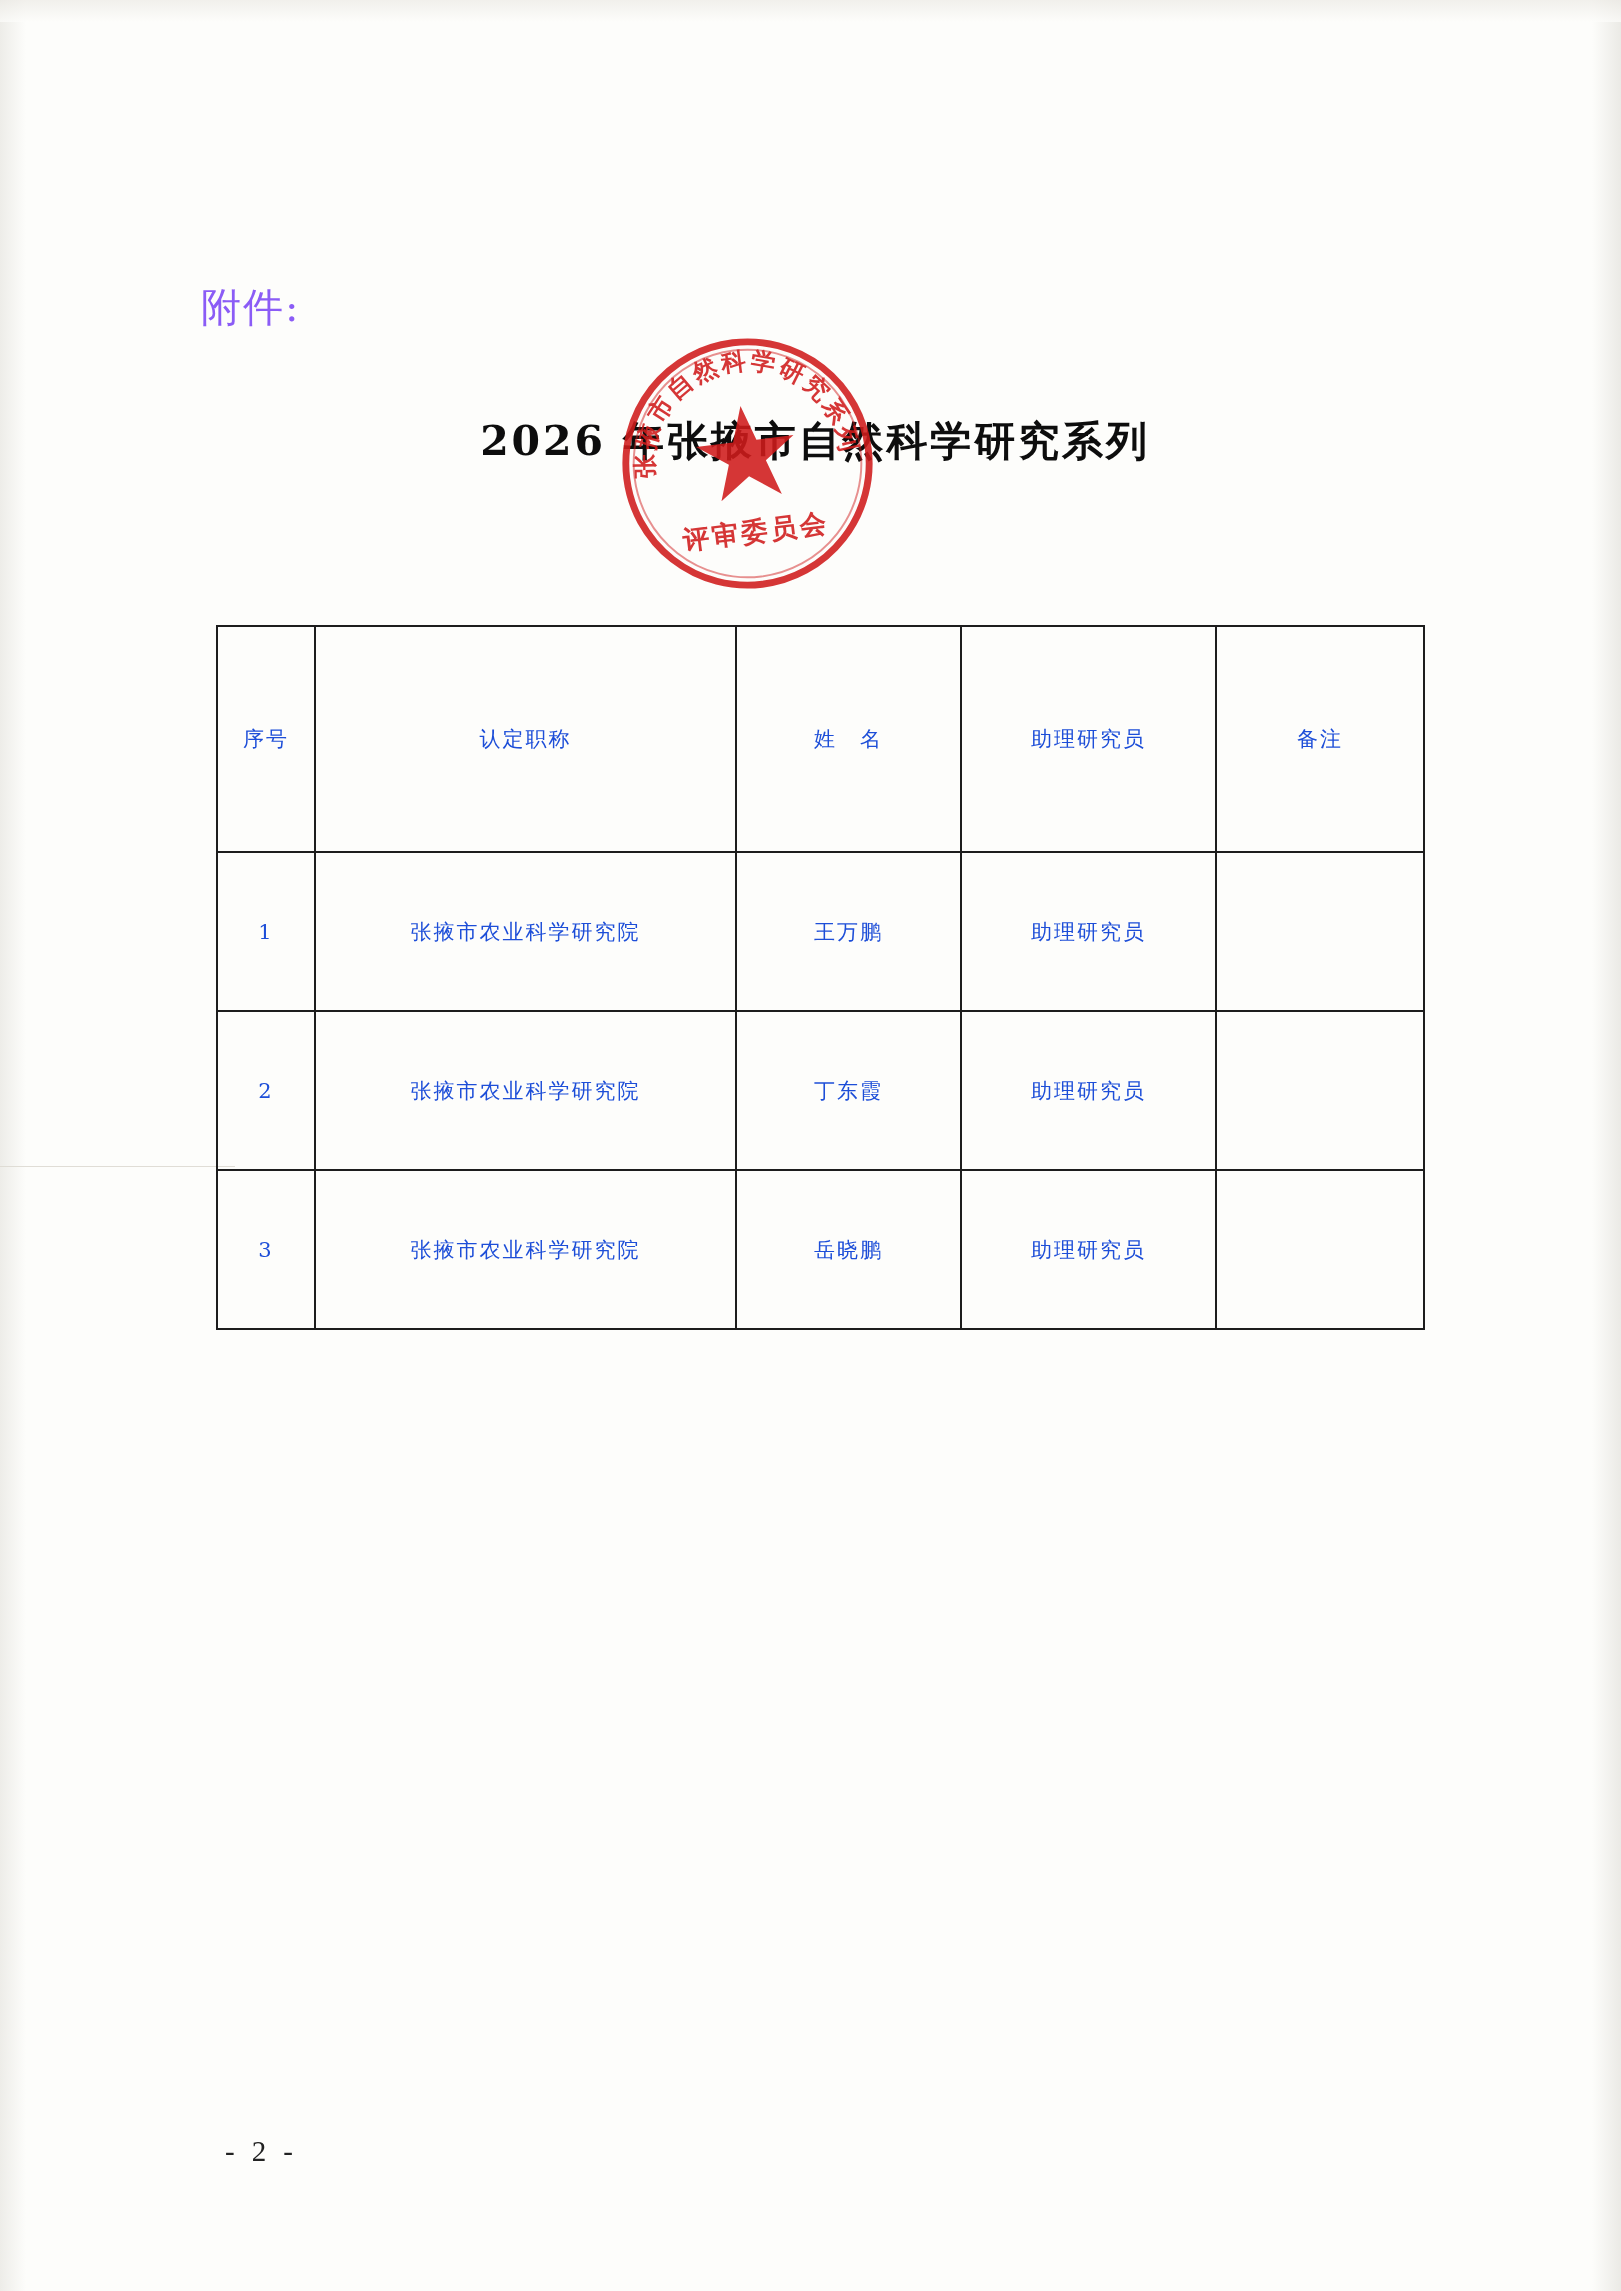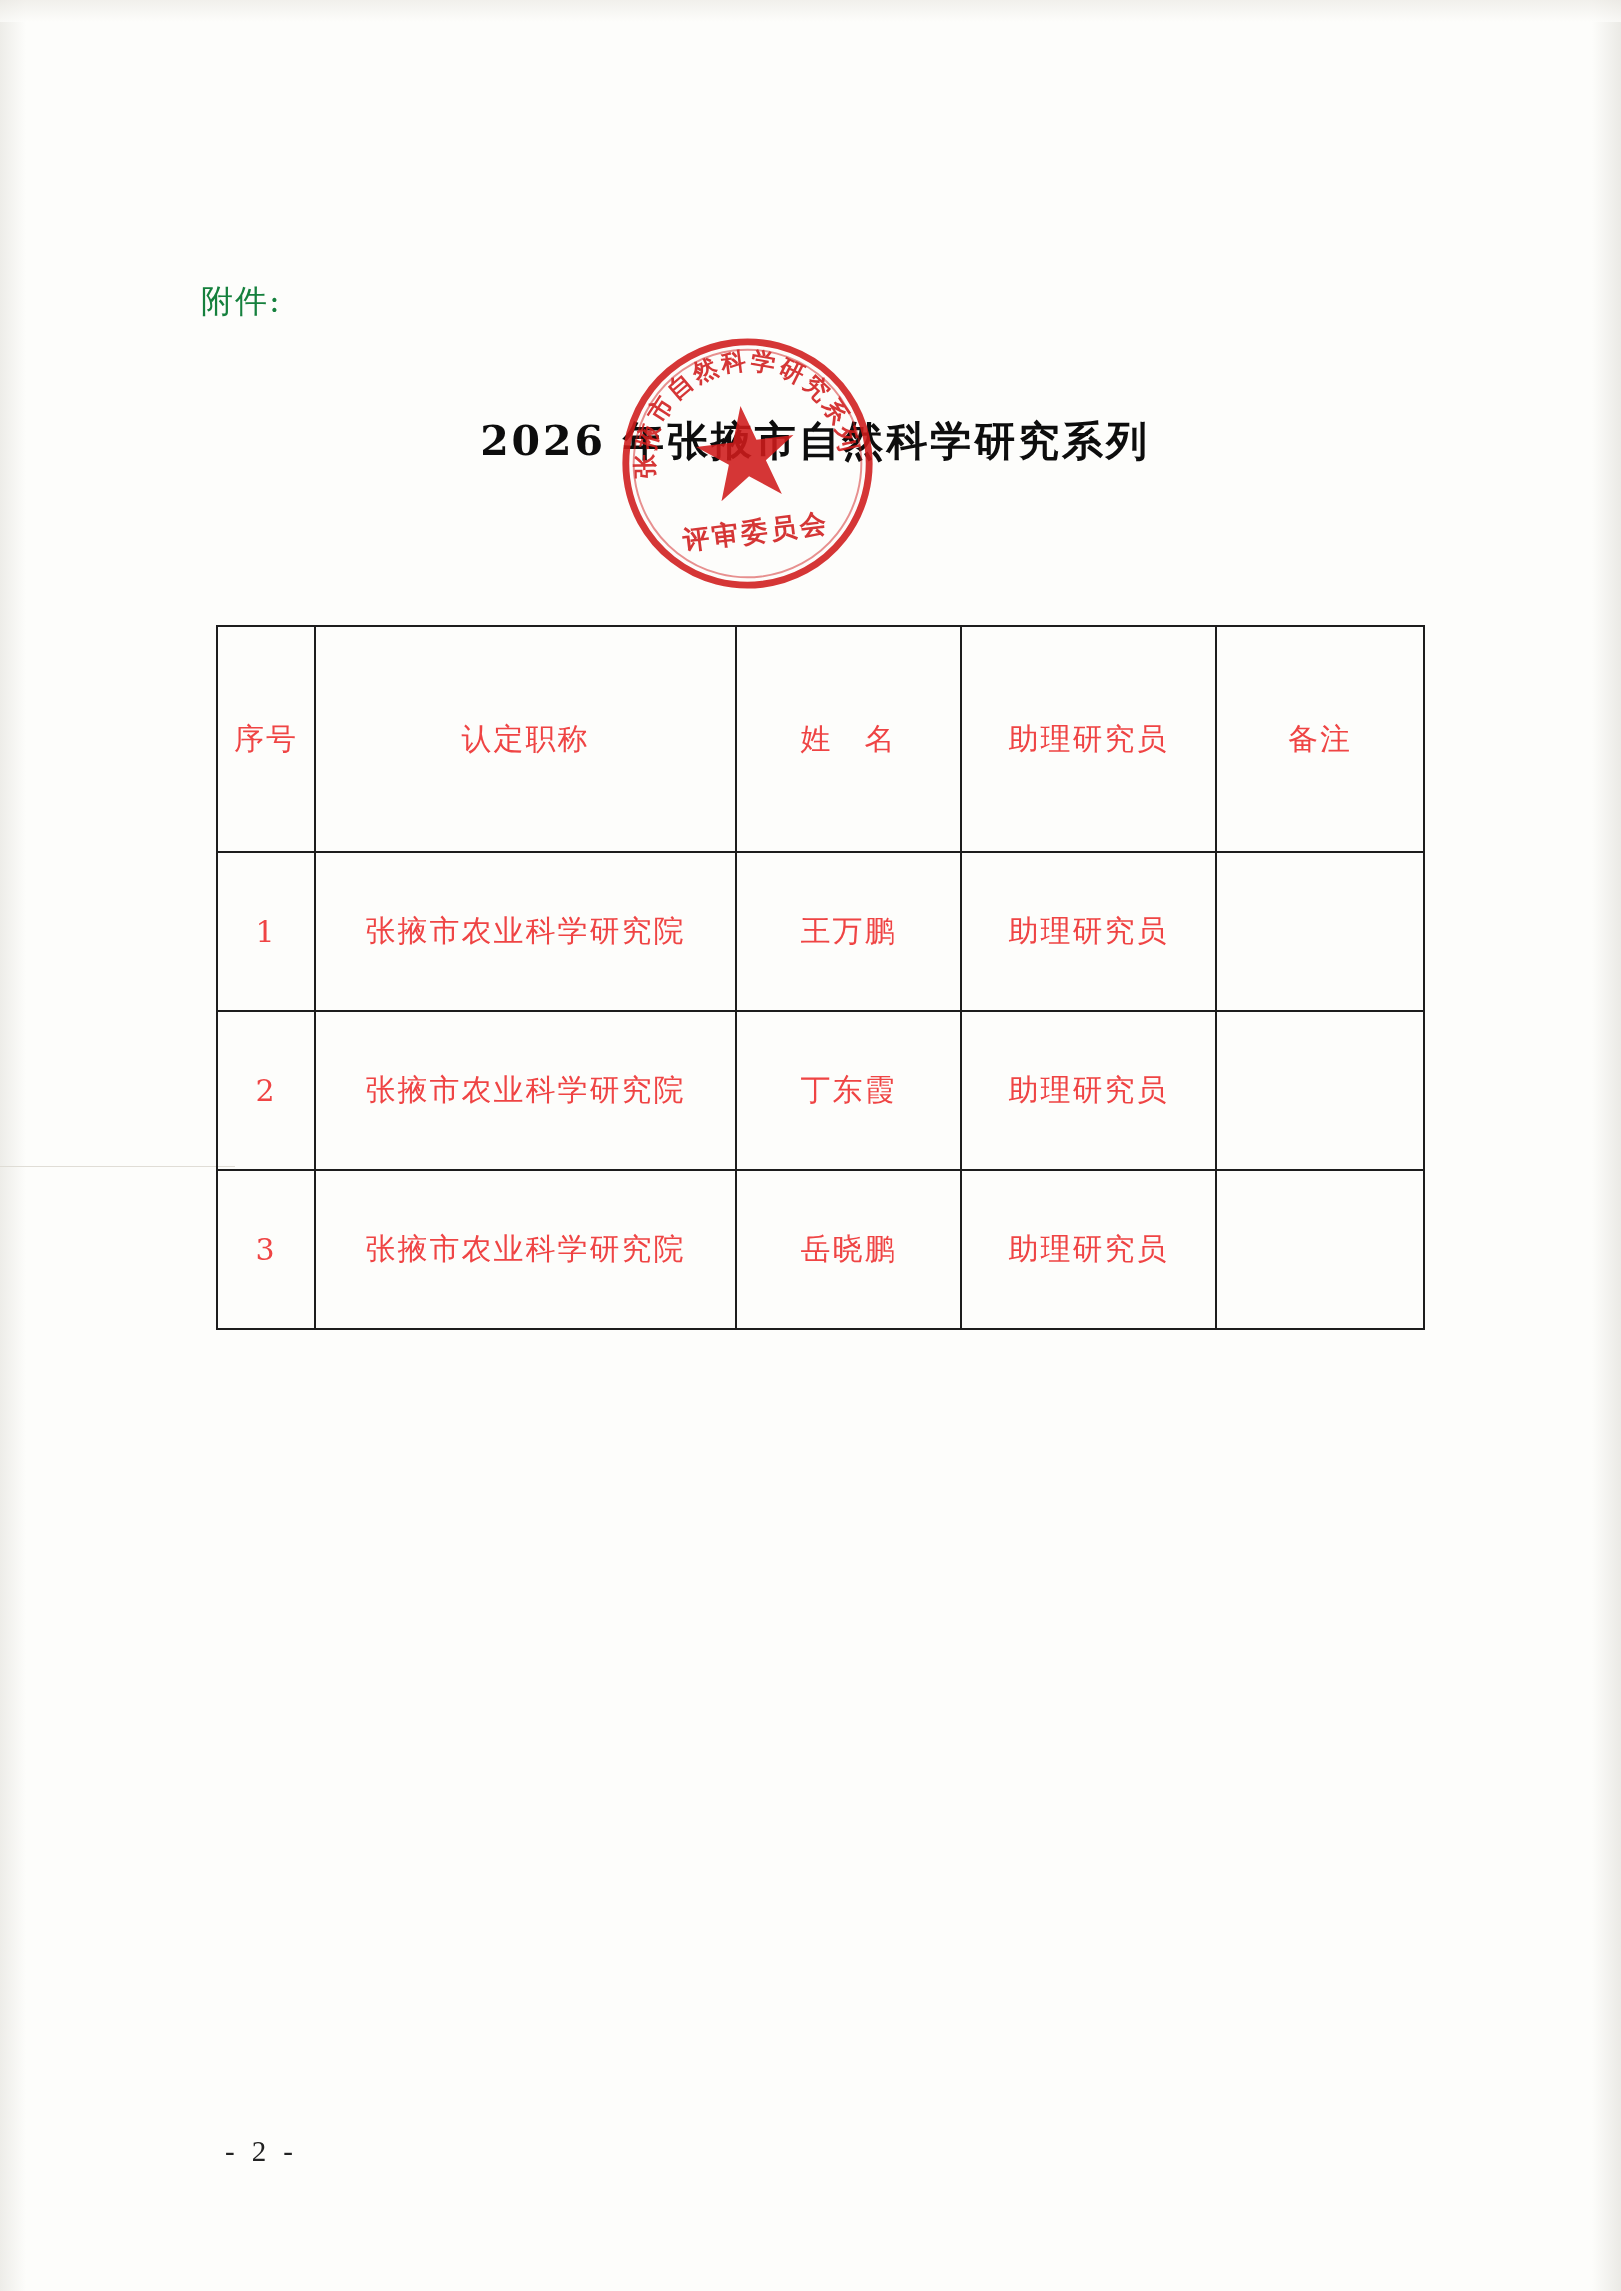--- a/index.html
+++ b/index.html
@@ -55,24 +55,24 @@
   .content {
     position: absolute;
     inset: 0;
   }
 
   
   .attach-label {
     position: absolute;
     left: 201px;
     top: 280px;
-    font-size: 32px;
+    font-size: 40px;
     letter-spacing: 2px;
     font-family: "DejaVu Serif", "Liberation Serif", serif;
-    color: #15803d;
+    color: #8b5cf6;
   }
 
   
   .title-block {
     position: absolute;
     left: 0;
     right: 0;
     top: 410px;
     text-align: center;
     padding-left: 9px;
@@ -107,24 +107,24 @@
   }
   table.pub-table {
     border-collapse: collapse;
     width: 100%;
     table-layout: fixed;
   }
   table.pub-table td, table.pub-table th {
     border: 2px solid #1d1d1d;
     text-align: center;
     vertical-align: middle;
-    font-size: 30px;
+    font-size: 21px;
     font-family: "DejaVu Serif", "Liberation Serif", serif;
     font-weight: normal;
-    color: #ef4444;
+    color: #1d4ed8;
     letter-spacing: 2px;
   }
   table.pub-table thead td {
     height: 222px;
   }
   table.pub-table tbody td {
     height: 155px;
   }
   .col-idx { width: 98px; }
   .col-unit { width: 421px; }

